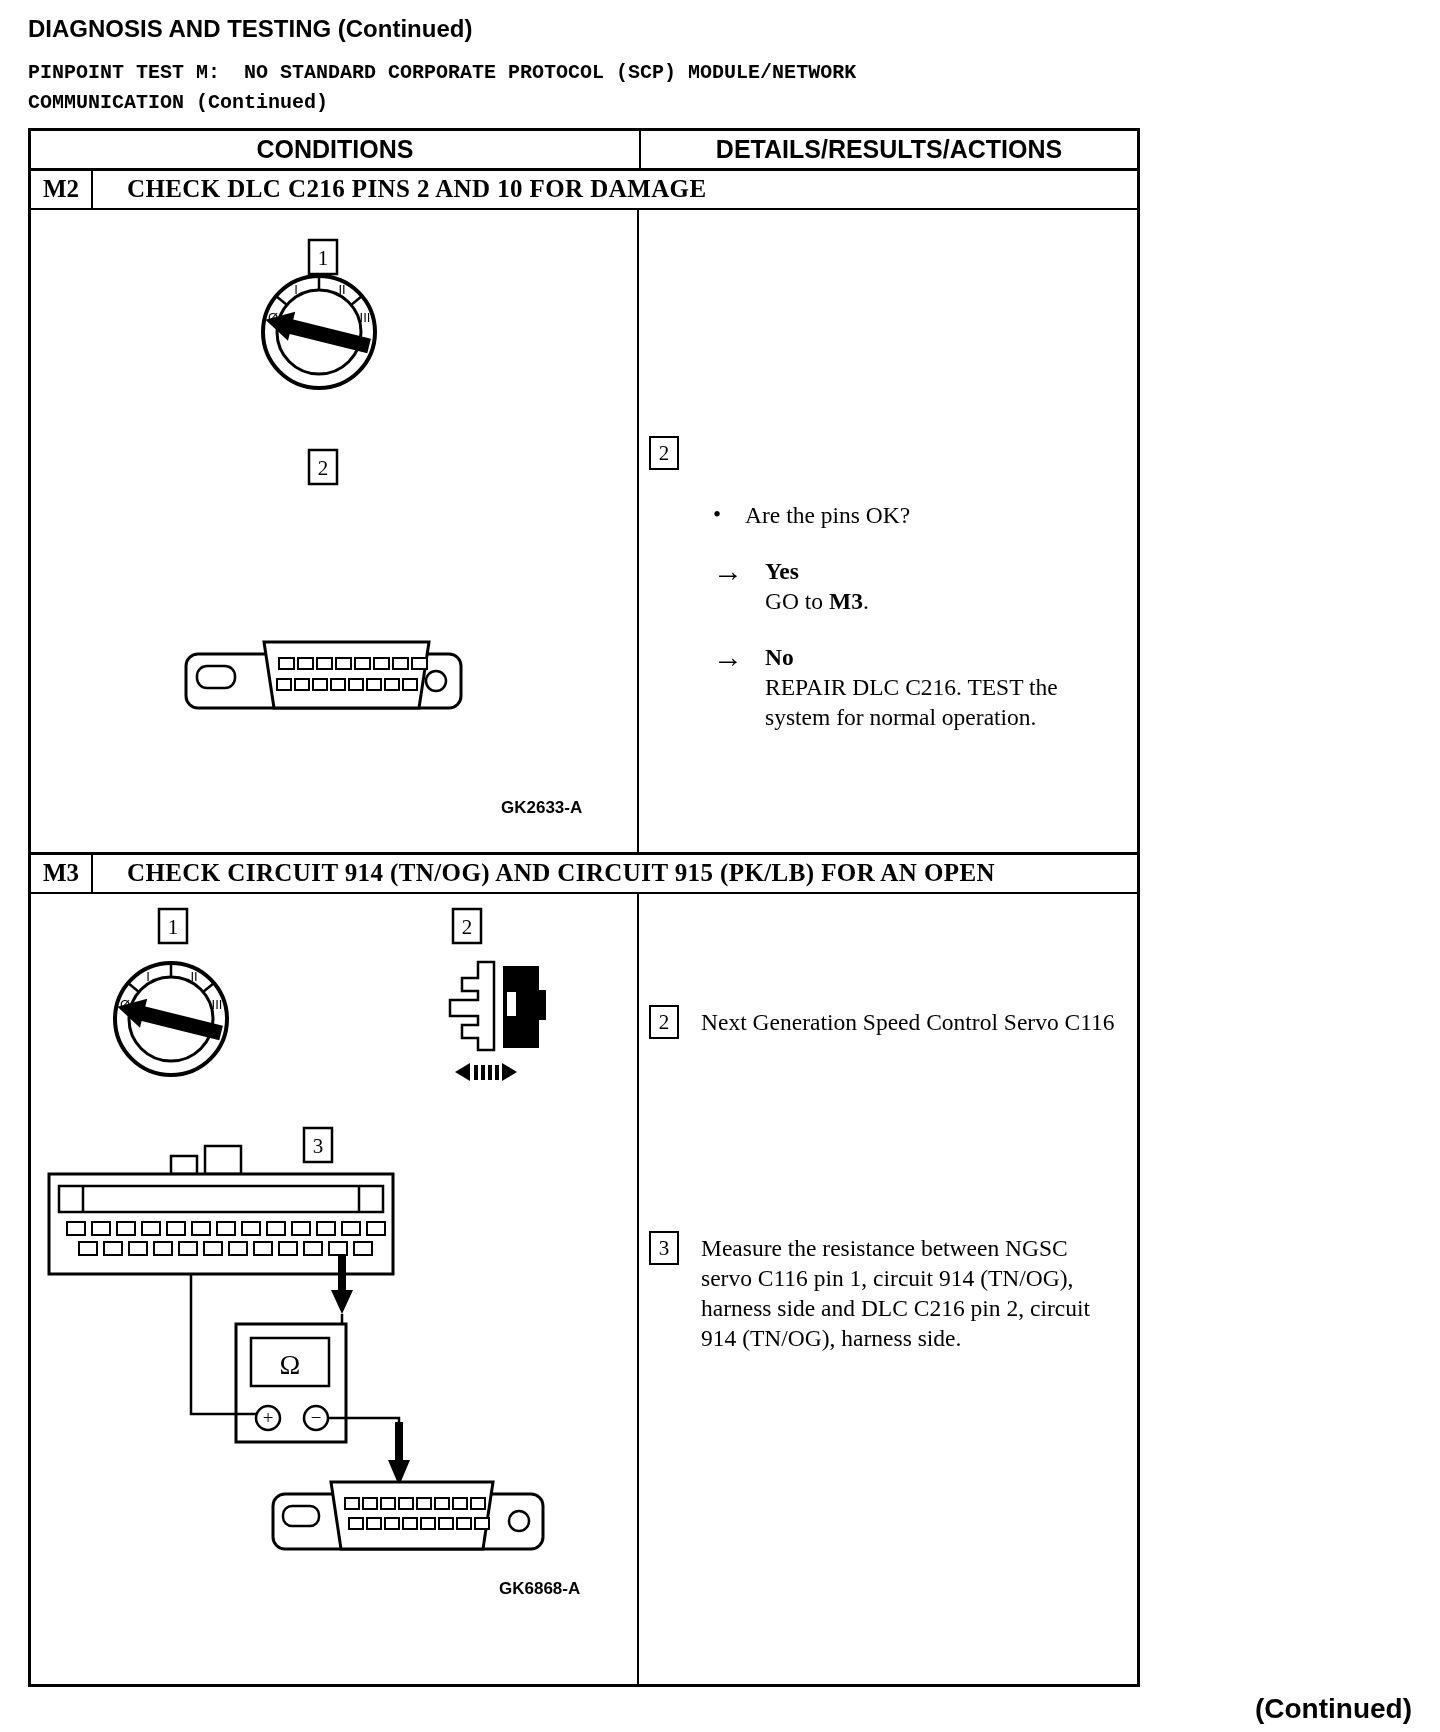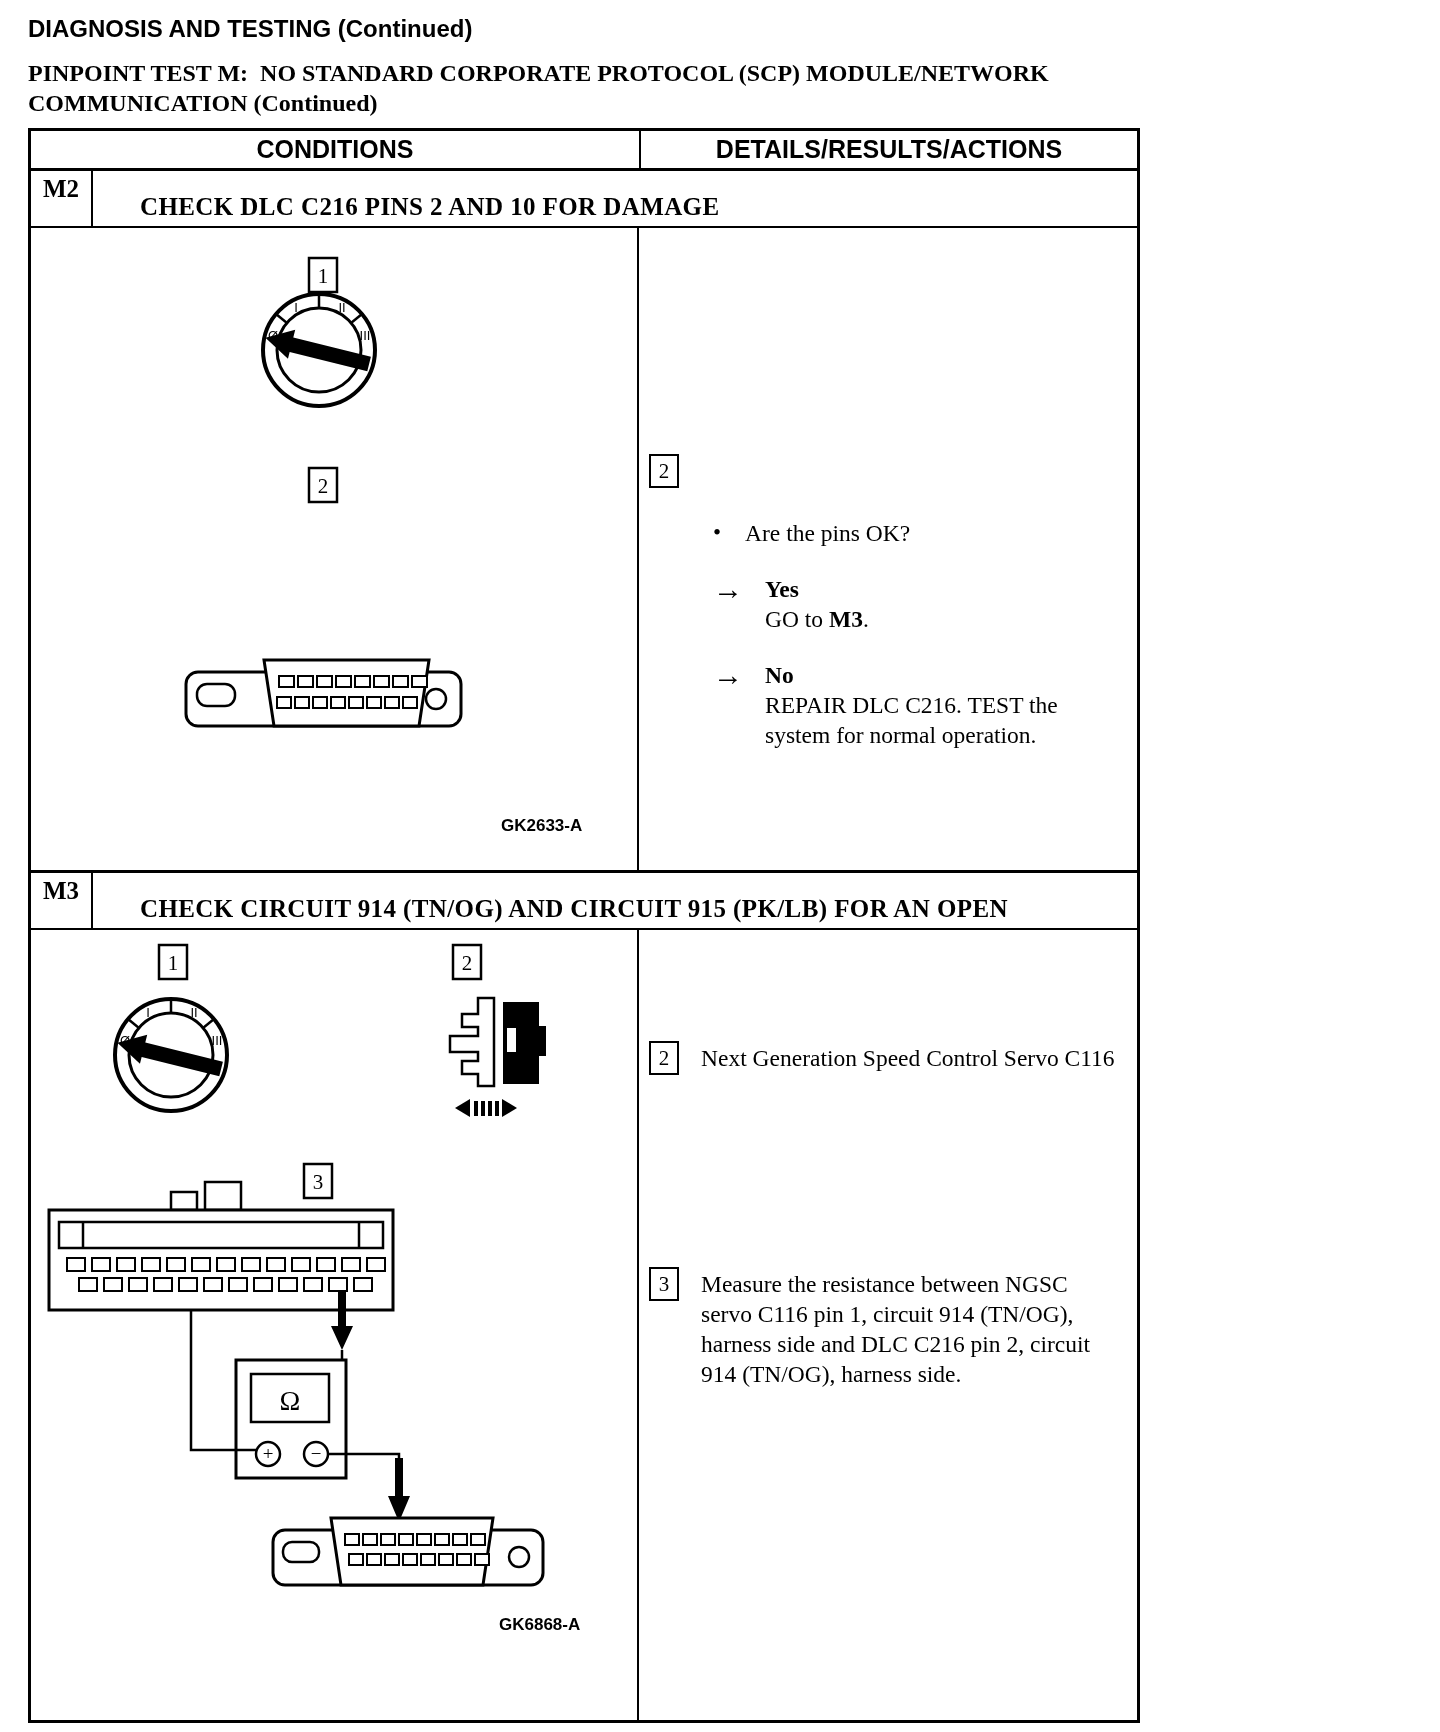--- a/index.html
+++ b/index.html
@@ -8,36 +8,36 @@
     width: 1440px; height: 1732px; overflow: hidden;
     font-family: "Liberation Serif", serif; color: #000;
   }
   .page { padding: 12px 24px 0 28px; }
 
   h1.page-title {
     font-family: "Liberation Sans", sans-serif;
     font-size: 24px; font-weight: bold; line-height: 34px; margin-bottom: 12px;
   }
   h2.pinpoint-heading {
-    font-family: Liberation Serif, serif;
-    font-size: 24px; font-weight: bold; line-height: 30px; margin-bottom: 10px;
+    font-family: Liberation Mono, monospace;
+    font-size: 20px; font-weight: bold; line-height: 30px; margin-bottom: 10px;
   }
 
   .test-table { border: 3px solid #000; width: 1112px; }
 
   .thead { display: grid; grid-template-columns: 608px 1fr; border-bottom: 3px solid #000; }
   .th {
     font-family: "Liberation Sans", sans-serif; font-weight: bold;
     font-size: 25px; text-align: center; padding: 4px 0 4px 0;
   }
   .th-right { border-left: 2px solid #000; }
 
   .step-title-row { display: flex; border-bottom: 2px solid #000; font-weight: bold; font-size: 25px; }
   .step-id { width: 62px; border-right: 2px solid #000; text-align: center; padding: 4px 0 5px 0; flex: none; }
-  .step-title { padding: 22px 0 5px 34px; letter-spacing: 0.4px; margin-left: 13px; }
+  .step-title { padding: 4px 0 5px 34px; letter-spacing: 0.4px; }
 
   .step-body { display: grid; grid-template-columns: 608px 1fr; }
   .step-body.m2 { border-bottom: 3px solid #000; }
   .cond-cell { border-right: 2px solid #000; }
   .cond-cell svg { display: block; }
 
   .details-cell { padding: 0 18px 0 10px; font-size: 23.5px; line-height: 30px; }
   .m2-details { padding-top: 226px; }
   .m3-details { padding-top: 111px; }
 
@@ -53,21 +53,21 @@
   .bullet-row { display: flex; gap: 24px; margin: 30px 0 0 64px; }
   .bullet { font-size: 23px; }
 
   .result { display: flex; gap: 22px; margin: 26px 0 0 64px; align-items: flex-start; }
   .result-arrow { font-size: 30px; line-height: 26px; position: relative; top: 2px; }
   .result-label { font-weight: bold; }
   .result-text { max-width: 440px; }
 
   .continued-note {
     text-align: right; font-family: "Liberation Sans", sans-serif;
-    font-weight: bold; font-size: 24px; margin-top: 6px; padding-right: 4px;
+    font-weight: bold; font-size: 28px; margin-top: 6px; padding-right: 4px;
   }
 
   
   .oln { fill: #fff; stroke: #000; }
   .ln  { stroke: #000; stroke-width: 2.5; }
   .wire { stroke: #000; stroke-width: 2.5; fill: none; }
   .pin { fill: #fff; stroke: #000; stroke-width: 2; }
   .cbox { fill: #fff; stroke: #000; stroke-width: 2.5; }
   .ctext { font-family: "Liberation Serif", serif; font-size: 21px; text-anchor: middle; }
   .dial { font-family: "Liberation Sans", sans-serif; font-size: 13px; text-anchor: middle; }

